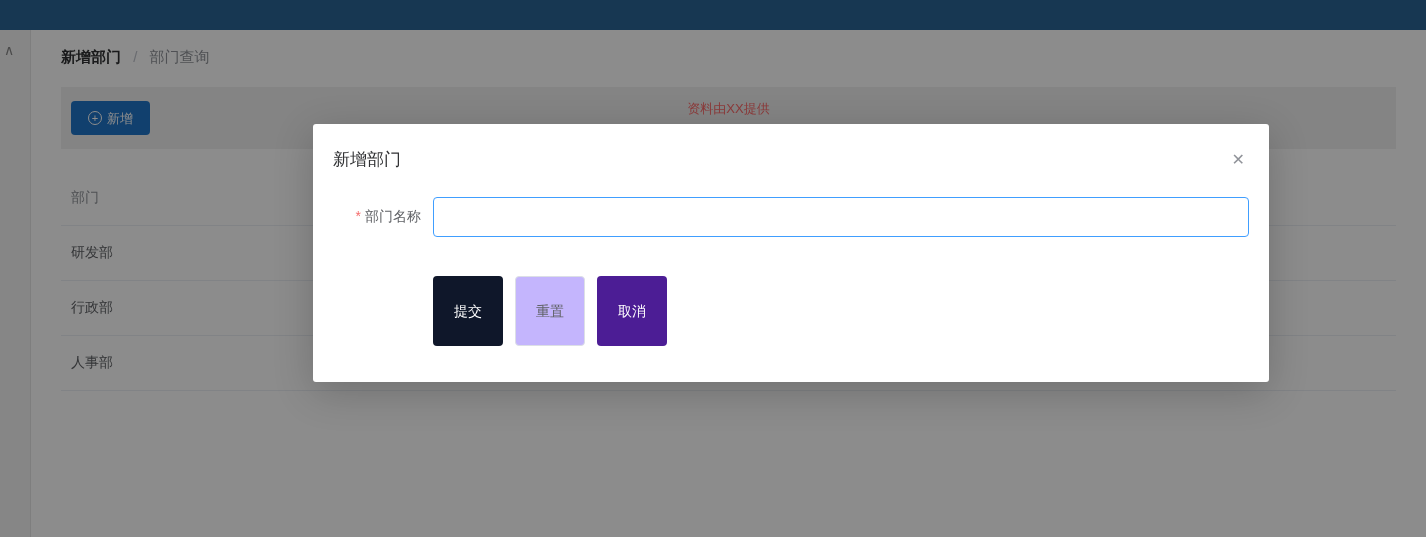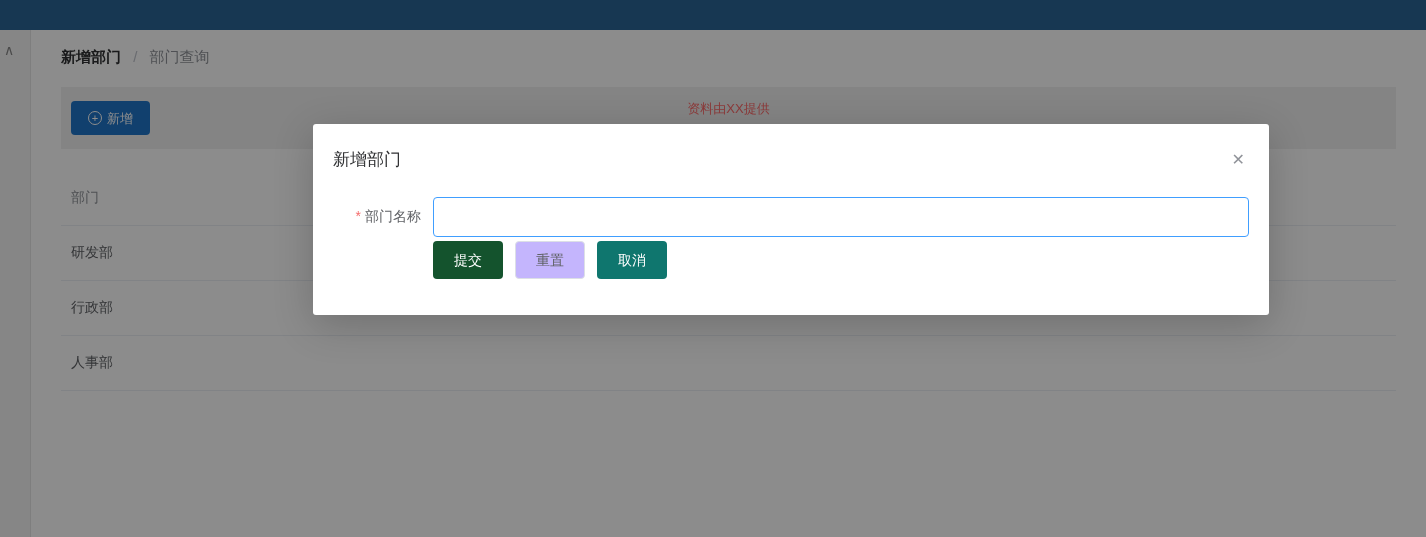--- a/index.html
+++ b/index.html
@@ -19,29 +19,29 @@
     .table th, .table td { text-align:left; padding:18px 10px; border-bottom:1px solid #ebeef5; font-size:14px; color:#606266; }
     .table th { color:#909399; font-weight:500; }
     .hidden-demo-text { color:#ff6b6b; text-align:center; font-size:13px; position:absolute; left:50%; transform:translateX(-50%); top:70px;}
     
     .overlay { position:absolute; inset:0; background:rgba(0,0,0,0.45); }
     .modal { position:absolute; top:124px; left:313px; width:956px; background:#fff; border-radius:3px; box-shadow:0 10px 40px rgba(0,0,0,.2); padding-bottom:36px;}
     .modal-header { padding:22px 20px 12px 20px; display:flex; justify-content:space-between; align-items:center; }
     .modal-title { font-size:17px; color:#303133; }
     .close-icon { color:#909399; font-size:16px; cursor:pointer; padding:4px; }
     .form { padding:12px 20px 0 20px; }
-    .form-row { display:flex; align-items:center; margin-bottom:4px; }
+    .form-row { display:flex; align-items:center; margin-bottom:39px; }
     .form-label { width:100px; text-align:right; padding-right:12px; font-size:14px; color:#606266; }
     .req { color:#f56c6c; margin-right:4px; }
     .form-input { flex:1; height:40px; border:1px solid #dcdfe6; border-radius:4px; padding:0 14px; font-size:14px; color:#606266; outline:none; }
     .form-input.focused { border-color:#409eff; }
     .form-actions { display:flex; gap:12px; margin-left:100px; margin-top:4px;}
-    .btn-success { background:#14532d; color:#fff; padding:11px 20px; font-size:14px;}
+    .btn-success { background:#0f172a; color:#fff; padding:27px 20px; font-size:14px;}
     .btn-default { background:#c4b5fd; color:#606266; border:1px solid #dcdfe6; padding:11px 20px; font-size:14px;}
-    .btn-info { background:#0f766e; color:#fff; padding:11px 20px; font-size:14px;}
+    .btn-info { background:#4c1d95; color:#fff; padding:11px 20px; font-size:14px;}
   </style>
 </head>
 <body>
 
 <div class="topbar"></div>
 <span class="chevron">∧</span>
 
 <div class="content">
   <div class="breadcrumb">
     <span class="cur">新增部门</span>

